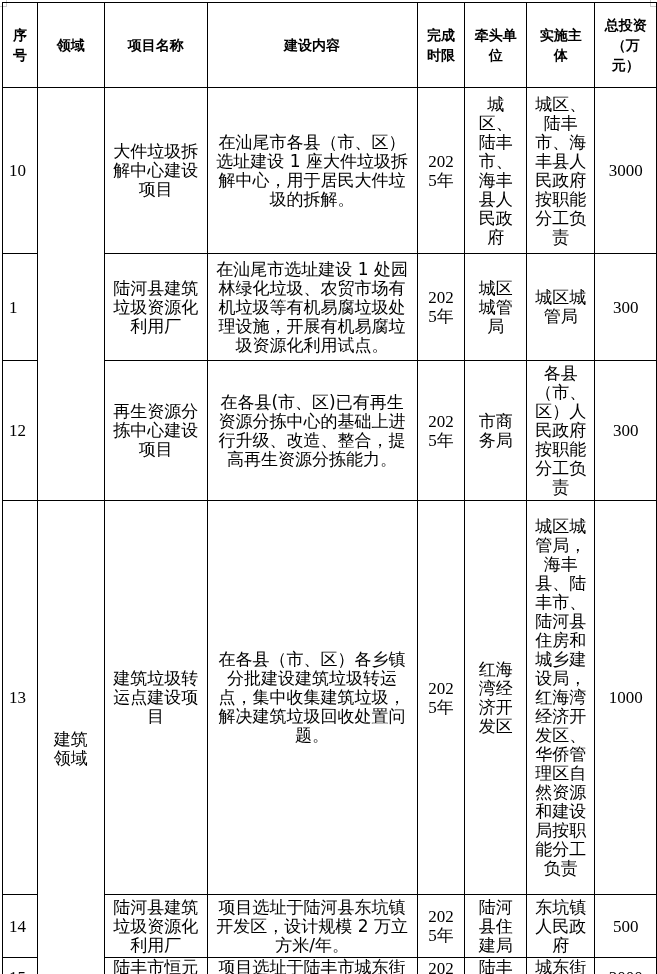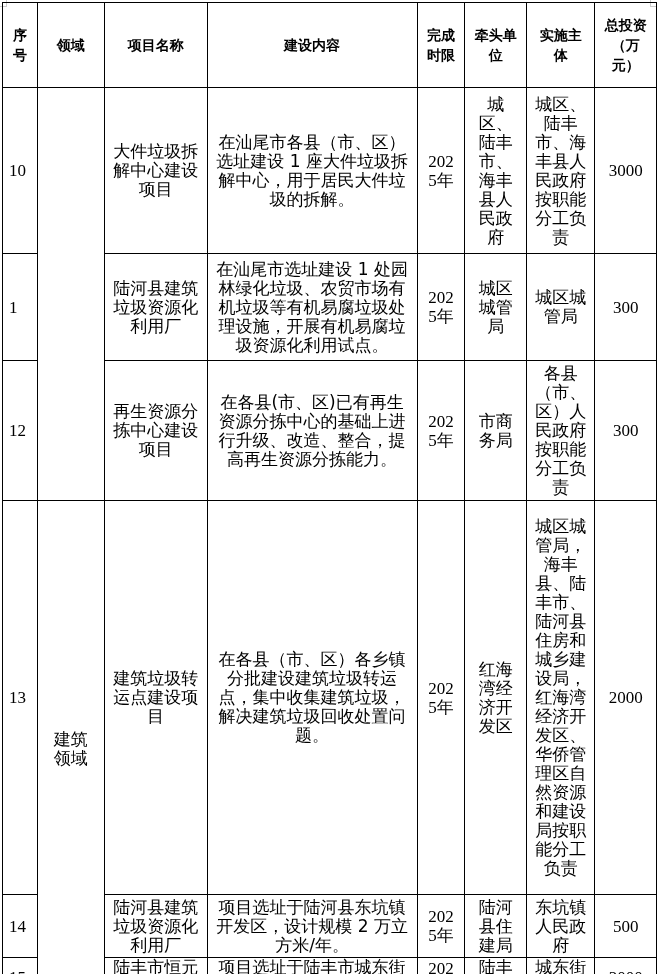--- a/index.html
+++ b/index.html
@@ -78,21 +78,21 @@
         <td class="serif">300</td>
       </tr>
       <tr style="height:394px">
         <td class="num">13</td>
         <td rowspan="3" style="padding:0 14px">建筑领域</td>
         <td>建筑垃圾转运点建设项目</td>
         <td class="content">在各县（市、区）各乡镇分批建设建筑垃圾转运点，集中收集建筑垃圾，解决建筑垃圾回收处置问题。</td>
         <td class="serif" style="padding:0 8px">2025年</td>
         <td style="padding:0 8px">红海湾经济开发区</td>
         <td style="padding:0 8px">城区城管局，海丰县、陆丰市、陆河县住房和城乡建设局，红海湾经济开发区、华侨管理区自然资源和建设局按职能分工负责</td>
-        <td class="serif">2000</td>
+        <td class="serif">1000</td>
       </tr>
       <tr style="height:63px">
         <td class="num">14</td>
         <td>陆河县建筑垃圾资源化利用厂</td>
         <td class="content">项目选址于陆河县东坑镇开发区，设计规模 2 万立方米/年。</td>
         <td class="serif" style="padding:0 8px">2025年</td>
         <td style="padding:0 8px">陆河县住建局</td>
         <td style="padding:0 8px">东坑镇人民政府</td>
         <td class="serif">500</td>
       </tr>

